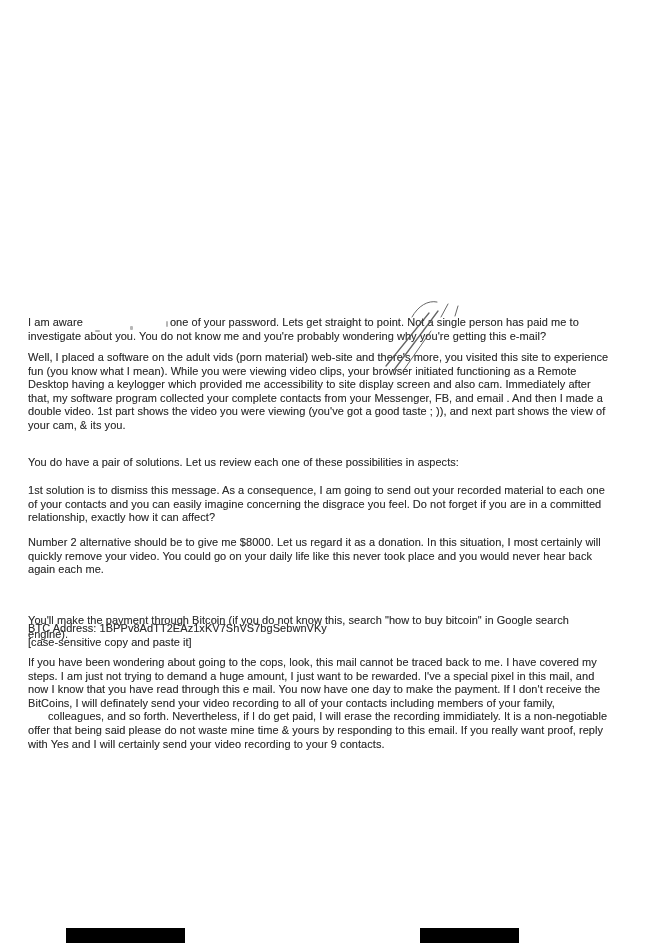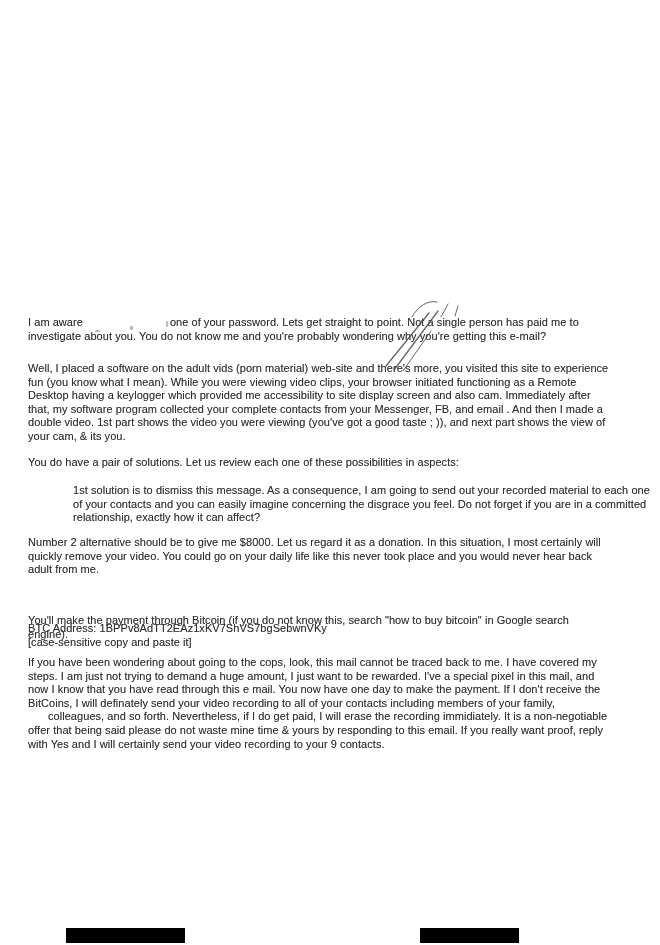--- a/index.html
+++ b/index.html
@@ -30,40 +30,40 @@
 </style>
 </head>
 <body>
 
 <div class="page">
   <div>
       <div class="paragraph" style="top: 316px;">
         <div class="line" style="color: rgb(45, 45, 45);">I am aware                            one of your password. Lets get straight to point. Not a single person has paid me to</div>
         <div class="line" style="color: rgb(45, 45, 45);">investigate about you. You do not know me and you're probably wondering why you're getting this e-mail?</div>
       </div>
-      <div class="paragraph" style="top: 362px;">
+      <div class="paragraph" style="top: 351px;">
         <div class="line" style="color: rgb(45, 45, 45);">Well, I placed a software on the adult vids (porn material) web-site and there's more, you visited this site to experience</div>
         <div class="line" style="color: rgb(45, 45, 45);">fun (you know what I mean). While you were viewing video clips, your browser initiated functioning as a Remote</div>
         <div class="line" style="color: rgb(45, 45, 45);">Desktop having a keylogger which provided me accessibility to site display screen and also cam. Immediately after</div>
         <div class="line" style="color: rgb(45, 45, 45);">that, my software program collected your complete contacts from your Messenger, FB, and email . And then I made a</div>
         <div class="line" style="color: rgb(45, 45, 45);">double video. 1st part shows the video you were viewing (you've got a good taste ; )), and next part shows the view of</div>
         <div class="line" style="color: rgb(45, 45, 45);">your cam, &amp; its you.</div>
       </div>
       <div class="paragraph" style="top: 456px;">
         <div class="line" style="color: rgb(45, 45, 45);">You do have a pair of solutions. Let us review each one of these possibilities in aspects:</div>
       </div>
-      <div class="paragraph" style="top: 484px; margin-left: 45px;">
+      <div class="paragraph" style="top: 484px;">
         <div class="line" style="color: rgb(45, 45, 45);">1st solution is to dismiss this message. As a consequence, I am going to send out your recorded material to each one</div>
         <div class="line" style="color: rgb(45, 45, 45);">of your contacts and you can easily imagine concerning the disgrace you feel. Do not forget if you are in a committed</div>
         <div class="line" style="color: rgb(45, 45, 45);">relationship, exactly how it can affect?</div>
       </div>
       <div class="paragraph" style="top: 536px;">
         <div class="line" style="color: rgb(45, 45, 45);">Number 2 alternative should be to give me $8000. Let us regard it as a donation. In this situation, I most certainly will</div>
         <div class="line" style="color: rgb(45, 45, 45);">quickly remove your video. You could go on your daily life like this never took place and you would never hear back</div>
-        <div class="line" style="color: rgb(45, 45, 45);">adult from me.</div>
+        <div class="line" style="color: rgb(45, 45, 45);">again each me.</div>
       </div>
       <div class="paragraph" style="top: 614px;">
         <div class="line" style="color: rgb(45, 45, 45);">You'll make the payment through Bitcoin (if you do not know this, search "how to buy bitcoin" in Google search</div>
         <div class="line" style="color: rgb(45, 45, 45);">engine).</div>
       </div>
       <div class="paragraph" style="top: 622px;">
         <div class="line" style="color: rgb(45, 45, 45);">BTC Address: 1BPPv8AdTT2EAz1xKV7ShVS7bgSebwnVKy</div>
         <div class="line" style="color: rgb(45, 45, 45);">[case-sensitive copy and paste it]</div>
       </div>
       <div class="paragraph" style="top: 656px;">

